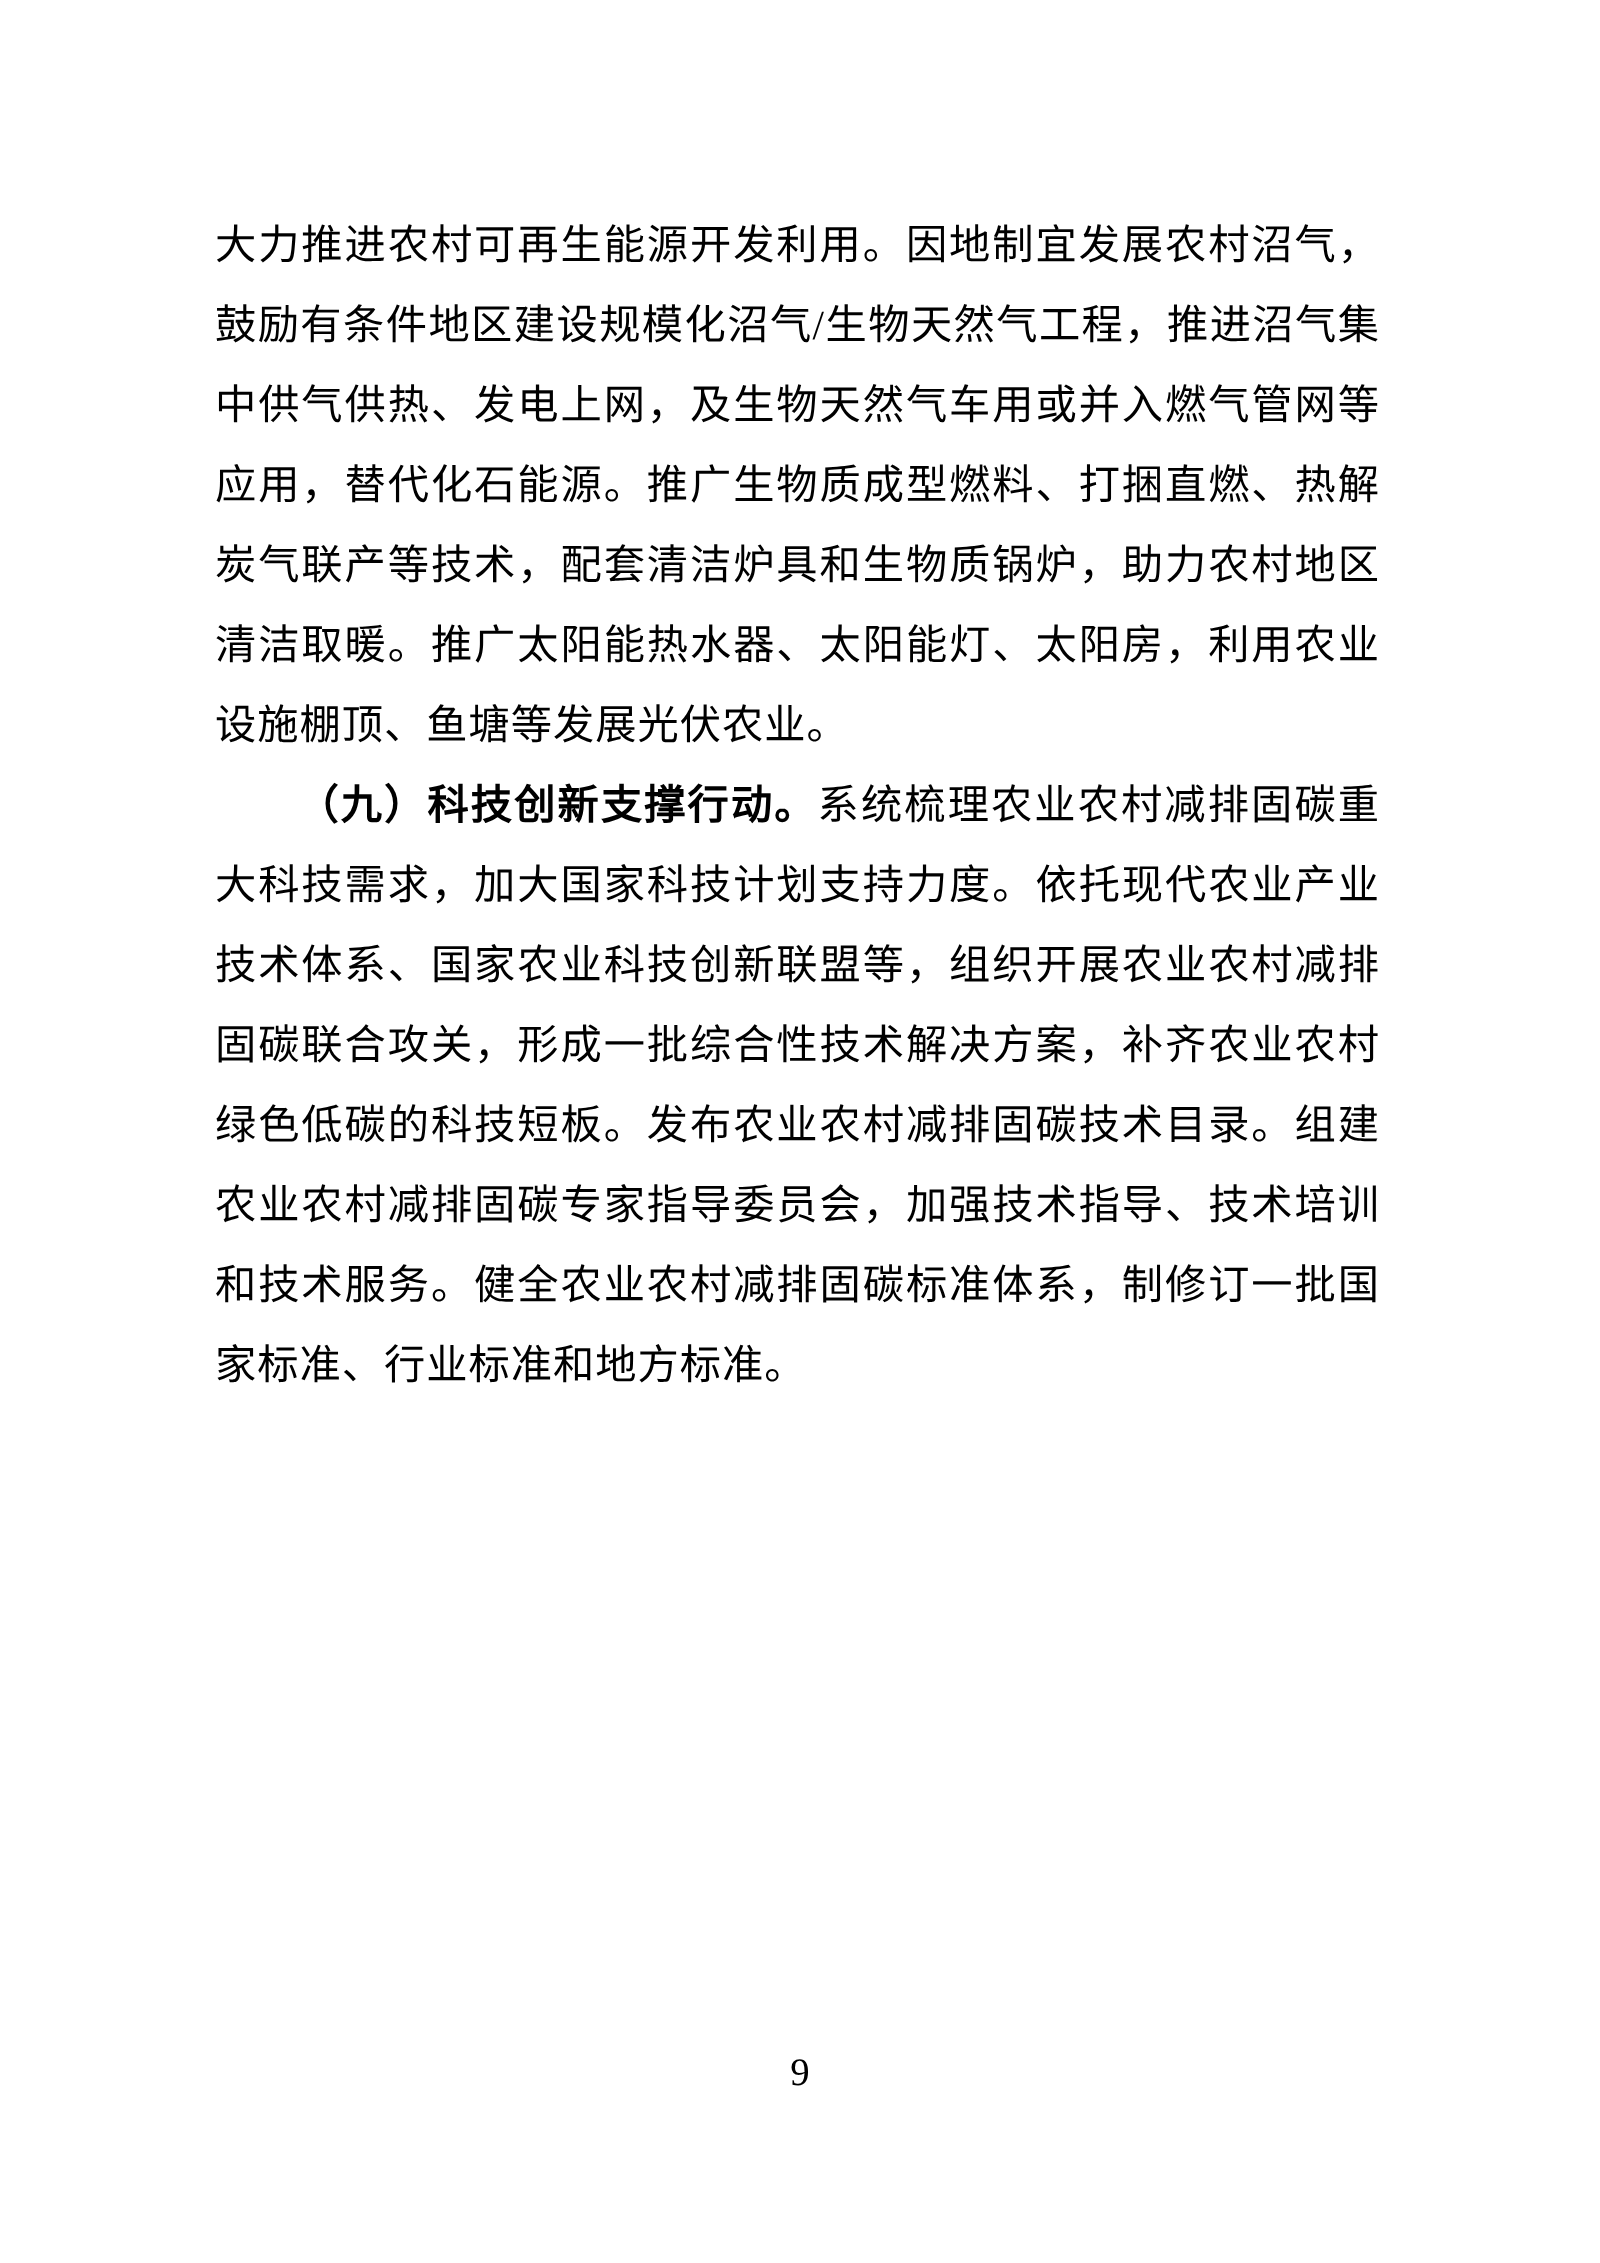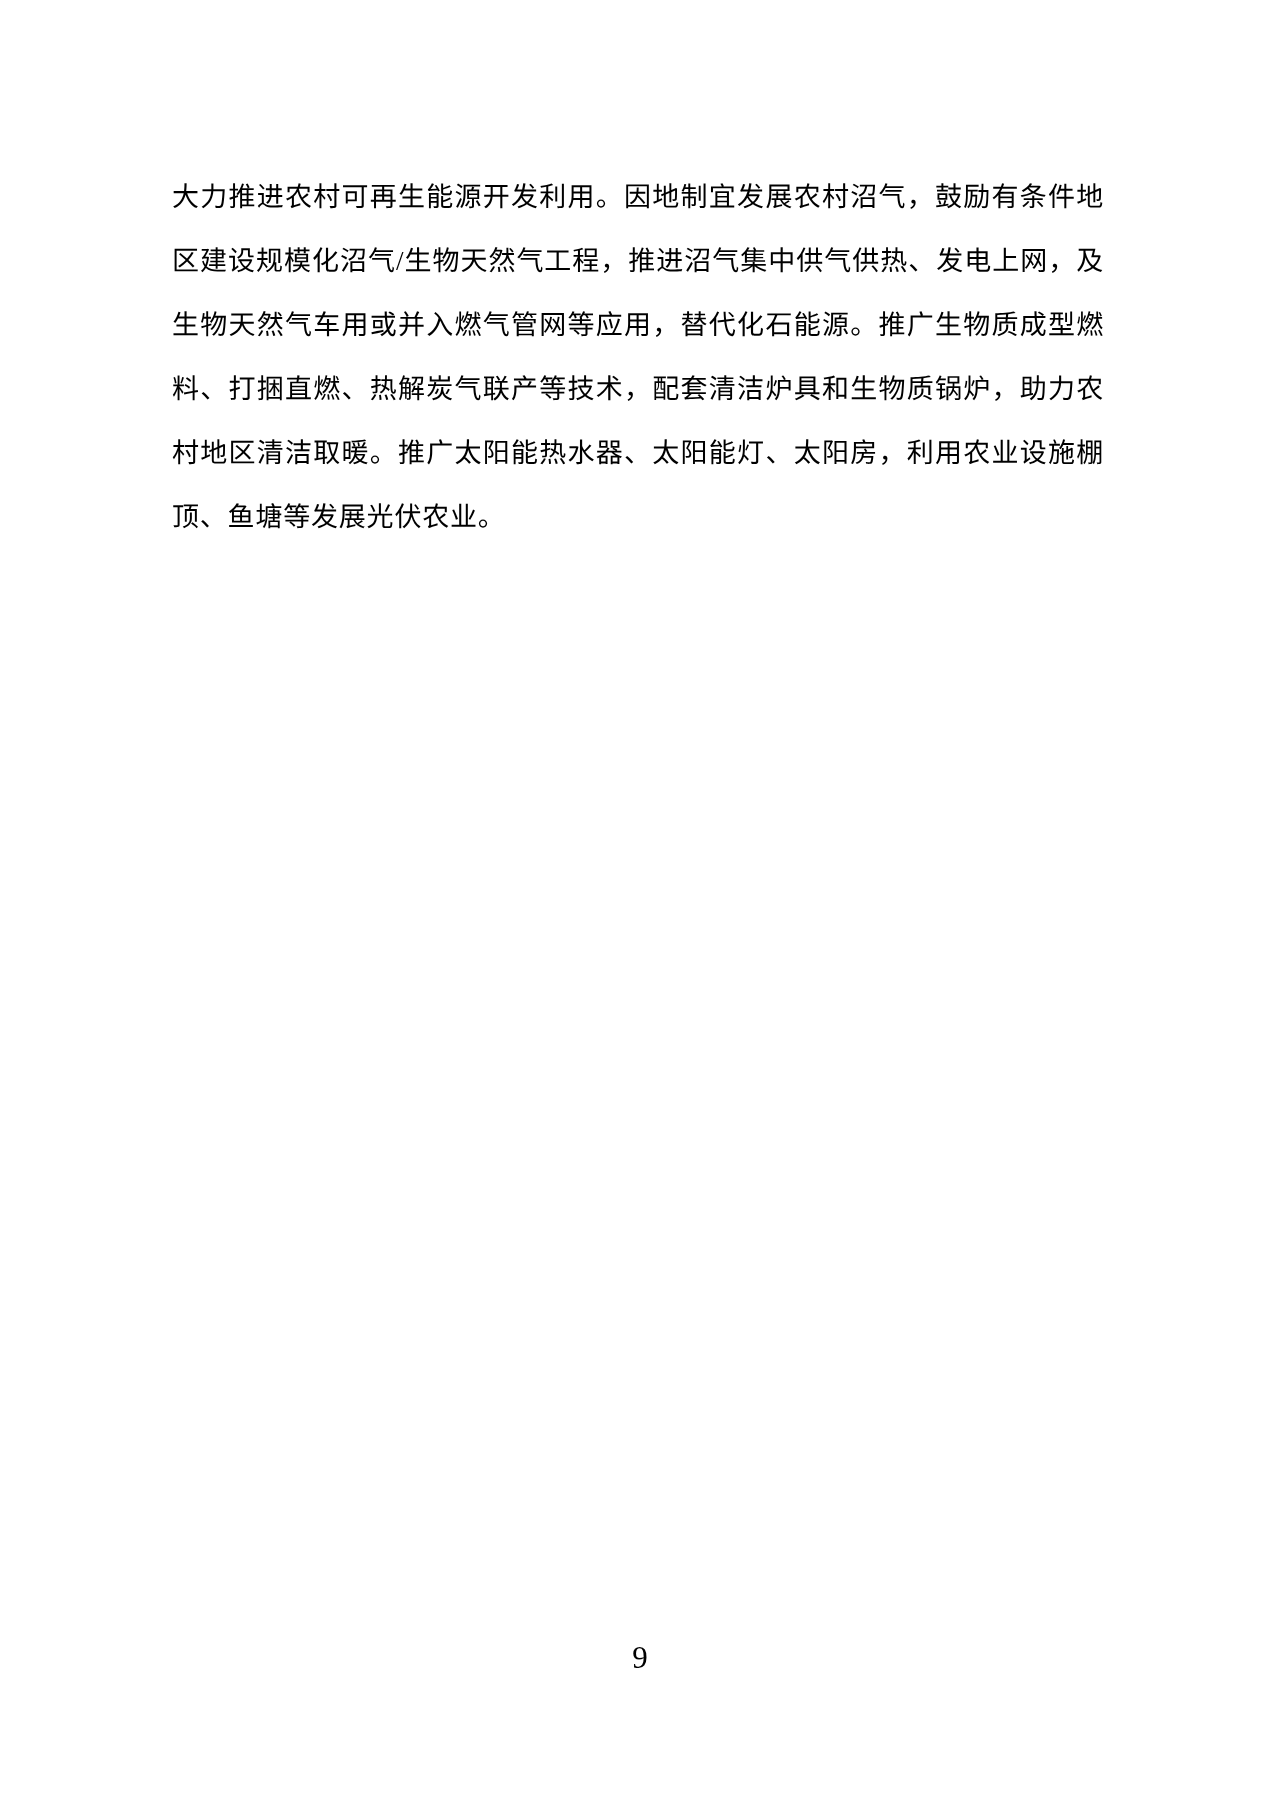--- a/index.html
+++ b/index.html
@@ -18,21 +18,21 @@
   .page {
     position: absolute;
     inset: 0;
     background: #ffffff;
   }
   .content {
     position: absolute;
     left: 172px;
     top: 165px;
     width: 932px;
-    font-size: 27px;
+    font-size: 33px;
     line-height: 64px;
     letter-spacing: 0.8px;
     text-align: justify;
     text-justify: inter-character;
   }
   .para {
     margin: 0;
     padding: 0;
   }
   .para.indent {
@@ -51,15 +51,16 @@
     line-height: 44px;
     color: #000000;
   }
 </style>
 </head>
 <body>
 
 <div class="page">
   <div class="content">
     <p class="para"><span>大力推进农村可再生能源开发利用。因地制宜发展农村沼气，鼓励有条件地区建设规模化沼气/生物天然气工程，推进沼气集中供气供热、发电上网，及生物天然气车用或并入燃气管网等应用，替代化石能源。推广生物质成型燃料、打捆直燃、热解炭气联产等技术，配套清洁炉具和生物质锅炉，助力农村地区清洁取暖。推广太阳能热水器、太阳能灯、太阳房，利用农业设施棚顶、鱼塘等发展光伏农业。</span></p>
+    <p class="para indent"><span class="lead">（九）科技创新支撑行动。</span><span>系统梳理农业农村减排固碳重大科技需求，加大国家科技计划支持力度。依托现代农业产业技术体系、国家农业科技创新联盟等，组织开展农业农村减排固碳联合攻关，形成一批综合性技术解决方案，补齐农业农村绿色低碳的科技短板。发布农业农村减排固碳技术目录。组建农业农村减排固碳专家指导委员会，加强技术指导、技术培训和技术服务。健全农业农村减排固碳标准体系，制修订一批国家标准、行业标准和地方标准。</span></p>
   </div>
   <div class="page-number">9</div>
 </div>
 
 </body></html>

